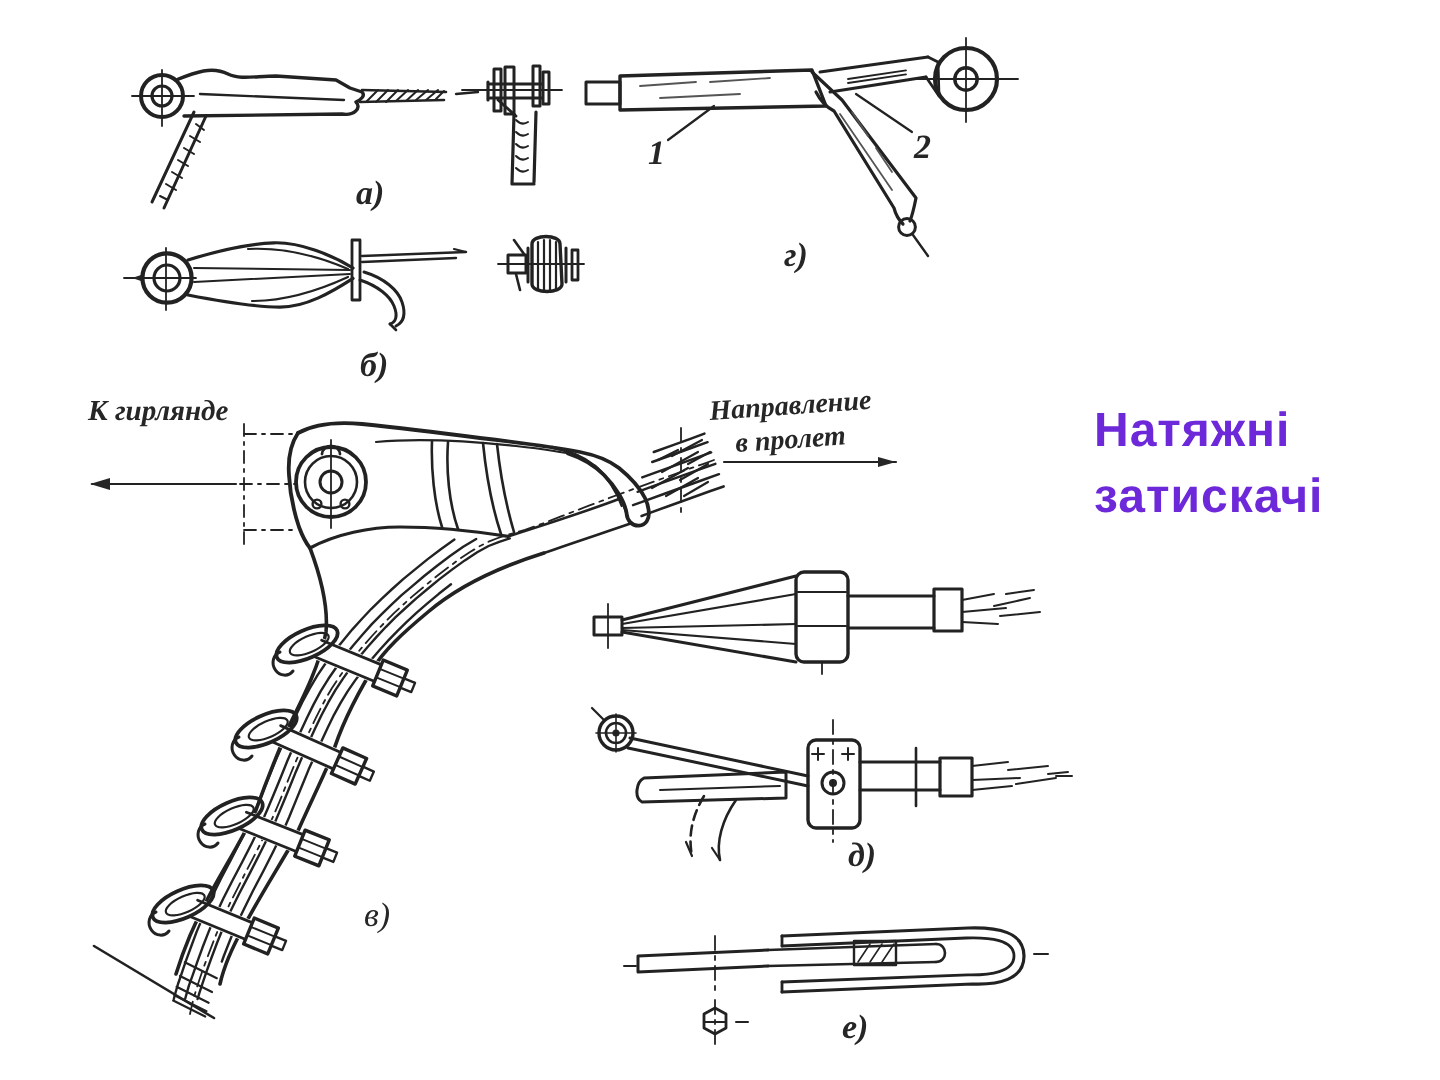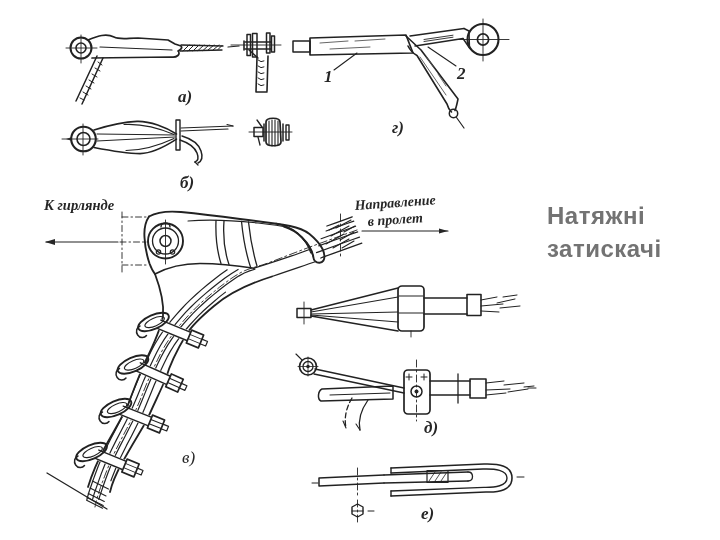--- a/index.html
+++ b/index.html
@@ -1,17 +1,17 @@
 <!DOCTYPE html>
 <html><head>
 <meta charset="utf-8">
 <style>
   html,body{margin:0;padding:0;background:#fff;width:720px;height:540px;overflow:hidden;}
   .title{position:absolute;left:547px;top:199px;font-family:"Liberation Sans",sans-serif;
-         font-weight:bold;font-size:24px;line-height:33px;color:#737373;letter-spacing:0.5px;}
+         font-weight:bold;font-size:24px;line-height:33px;color:#6d28d9;letter-spacing:0.5px;}
   svg{position:absolute;left:0;top:0;}
   .hw{font-family:"Liberation Serif",serif;font-style:italic;}
 </style>
 </head>
 <body>
 <svg width="720" height="540" viewBox="0 0 720 540" fill="none" stroke="#222222" stroke-width="1.6" stroke-linecap="round" stroke-linejoin="round">
 
 <g id="figA">
 
   <path d="M66,48 H97" stroke-width="0.9"></path>

